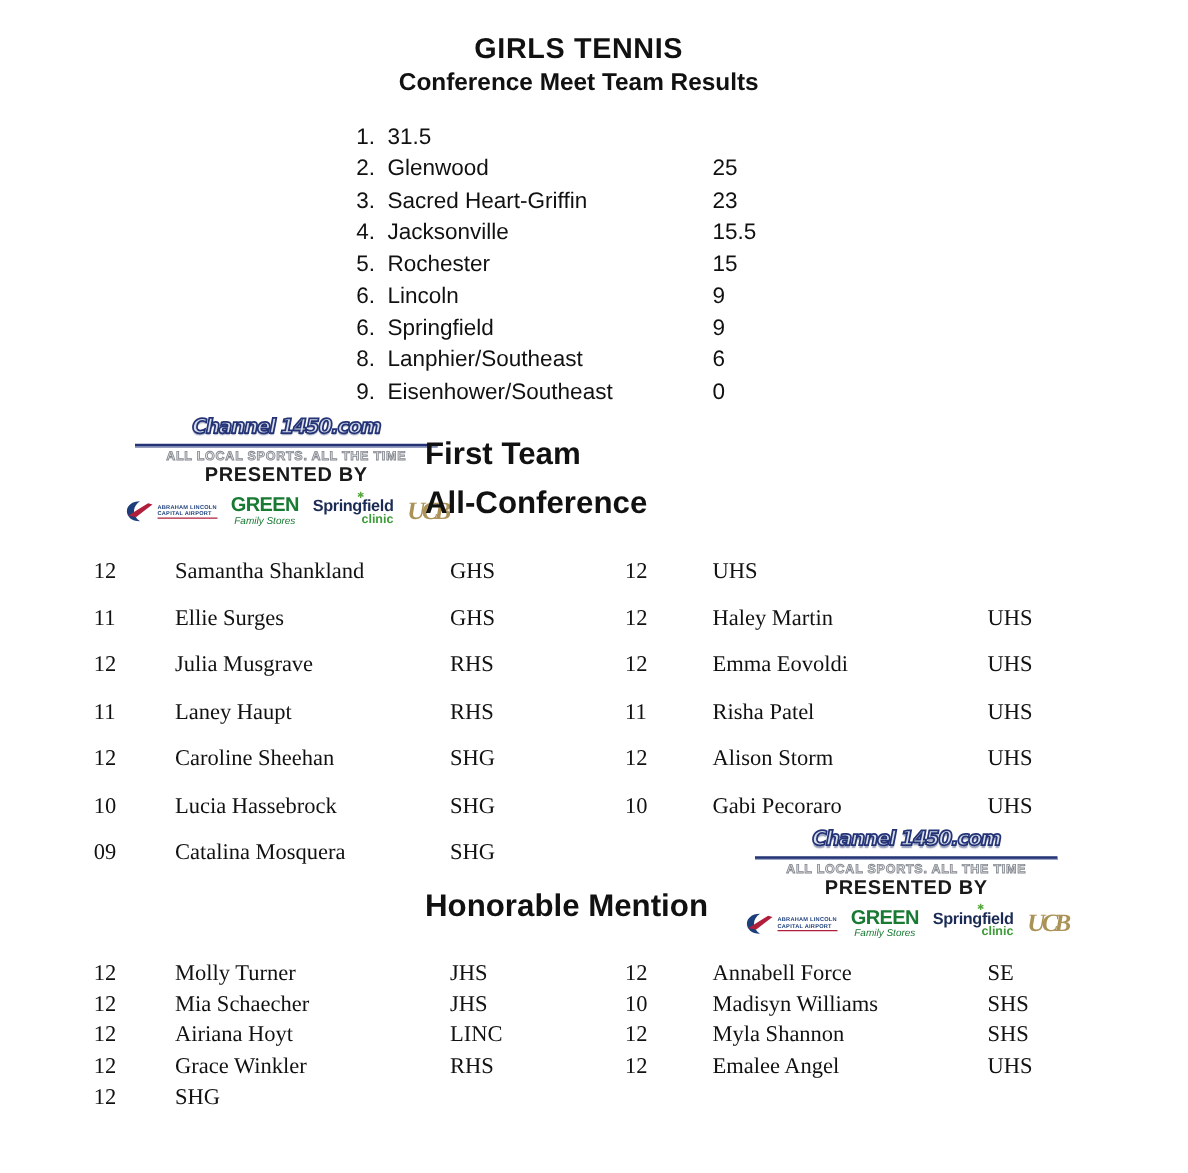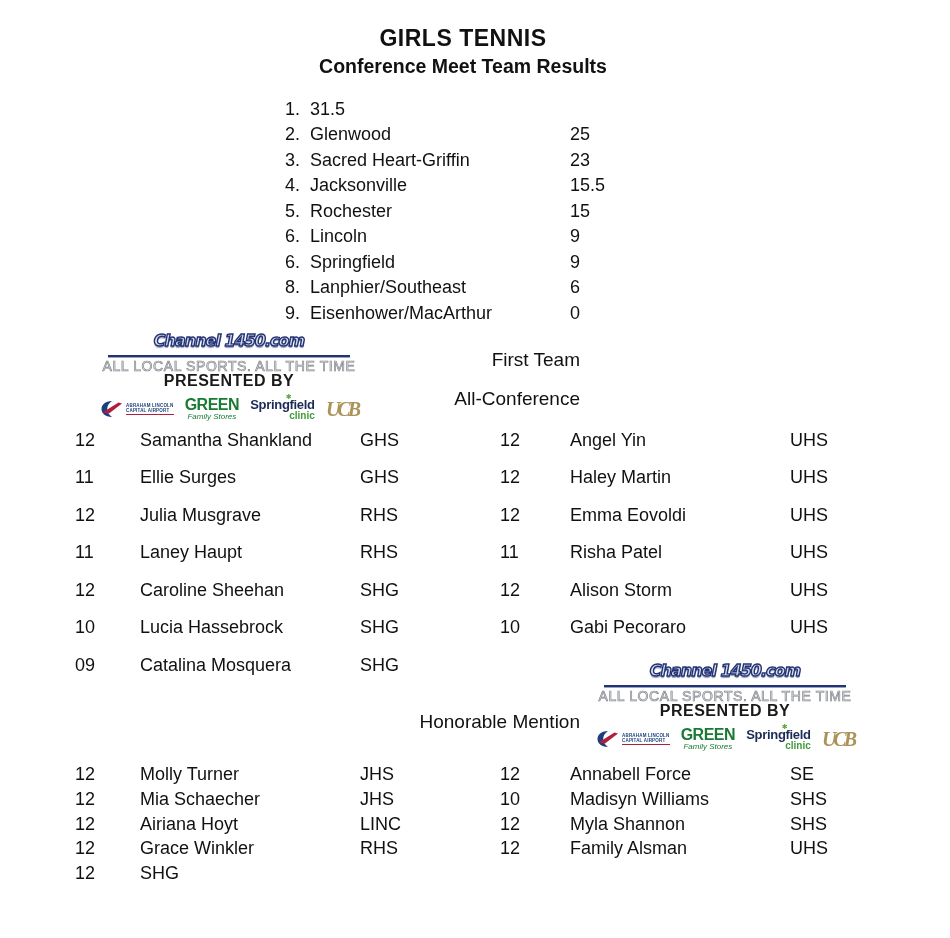--- a/index.html
+++ b/index.html
@@ -11,39 +11,39 @@
   .title{font-size:23px;font-weight:bold;letter-spacing:.5px;}
   .subtitle{font-size:19.5px;font-weight:bold;margin-top:3px;}
 
   
   .standings{position:absolute;left:285px;top:99px;}
   .st-row{display:flex;align-items:flex-start;height:25.45px;font-size:18px;}
   .st-rank{width:25px;}
   .st-team{width:260px;}
 
   
-  .heading{position:absolute;left:340px;width:240px;text-align:right;
-           font-size:19px;font-weight:normal;}
+  .heading{position:absolute;left:340px;width:240px;text-align:left;
+           font-size:25px;font-weight:bold;}
 
   
   .pcol{position:absolute;}
-  .p-row{display:flex;align-items:flex-start;font-size:18px;}
+  .p-row{display:flex;align-items:flex-end;font-size:18px;font-family:Liberation Serif, serif;}
   .conf .p-row{height:37.45px;}
   .hm .p-row{height:24.8px;}
   .p-grade{width:65px;}
   .col-right .p-grade{width:70px;}
   .p-name{width:220px;}
 
   
   .c1450{position:absolute;width:258px;text-align:center;}
   .c1450-title{font-family:"DejaVu Sans",sans-serif;font-style:italic;font-weight:bold;
                font-size:16px;letter-spacing:-1px;line-height:26px;color:#d7dde8;
                -webkit-text-stroke:1.4px #233376;text-shadow:0 2px 1px rgba(25,40,100,.45);}
   .c1450-underline{height:2px;background:#233376;margin:1px 8px 2px;border-bottom:1px solid #9aa4c4;}
-  .c1450-tagline{font-size:14px;font-weight:normal;letter-spacing:.6px;line-height:12px;
+  .c1450-tagline{font-size:10px;font-weight:bold;letter-spacing:.6px;line-height:12px;
                  color:#ececec;-webkit-text-stroke:.7px #83878f;}
   .c1450-presented{font-size:16px;font-weight:bold;color:#1a1a1a;letter-spacing:.5px;
                    line-height:13px;margin-top:2px;}
   .c1450-sponsors{display:flex;justify-content:space-between;align-items:center;gap:8px;margin-top:10px;}
 
   .sp-airport{display:flex;align-items:center;gap:2px;}
   .sp-airport-text{display:flex;flex-direction:column;text-align:left;}
   .sp-airport-text .ln{font-size:4.5px;color:#1c3f7c;font-weight:bold;letter-spacing:.2px;line-height:5px;}
   .sp-airport-rule{height:1px;background:#b01e3c;margin-top:1px;}
 
@@ -113,21 +113,21 @@
       </div>
 
       <div class="st-row">
         <span class="st-rank">8.</span>
         <span class="st-team">Lanphier/Southeast</span>
         <span class="st-score">6</span>
       </div>
 
       <div class="st-row">
         <span class="st-rank">9.</span>
-        <span class="st-team">Eisenhower/MacArthur</span>
+        <span class="st-team">Eisenhower/Southeast</span>
         <span class="st-score">0</span>
       </div>
     </div>
 
   <div class="c1450" style="left:100px;top:328px">
     <div class="c1450-title">Channel 1450.com</div>
     <div class="c1450-underline"></div>
     <div class="c1450-tagline">ALL LOCAL SPORTS. ALL THE TIME</div>
     <div class="c1450-presented">PRESENTED BY</div>
     <div class="c1450-sponsors">
@@ -200,21 +200,20 @@
         <span class="p-grade">09</span>
         <span class="p-name">Catalina Mosquera</span>
         <span class="p-school">SHG</span>
       </div>
     </div>
 
   <div class="pcol conf col-right" style="left:500px;top:430px">
 
       <div class="p-row">
         <span class="p-grade">12</span>
-        <span class="p-name">Angel Yin</span>
         <span class="p-school">UHS</span>
       </div>
 
       <div class="p-row">
         <span class="p-grade">12</span>
         <span class="p-name">Haley Martin</span>
         <span class="p-school">UHS</span>
       </div>
 
       <div class="p-row">
@@ -321,18 +320,18 @@
       </div>
 
       <div class="p-row">
         <span class="p-grade">12</span>
         <span class="p-name">Myla Shannon</span>
         <span class="p-school">SHS</span>
       </div>
 
       <div class="p-row">
         <span class="p-grade">12</span>
-        <span class="p-name">Family Alsman</span>
+        <span class="p-name">Emalee Angel</span>
         <span class="p-school">UHS</span>
       </div>
     </div>
 
 </div>
 
 </body></html>

